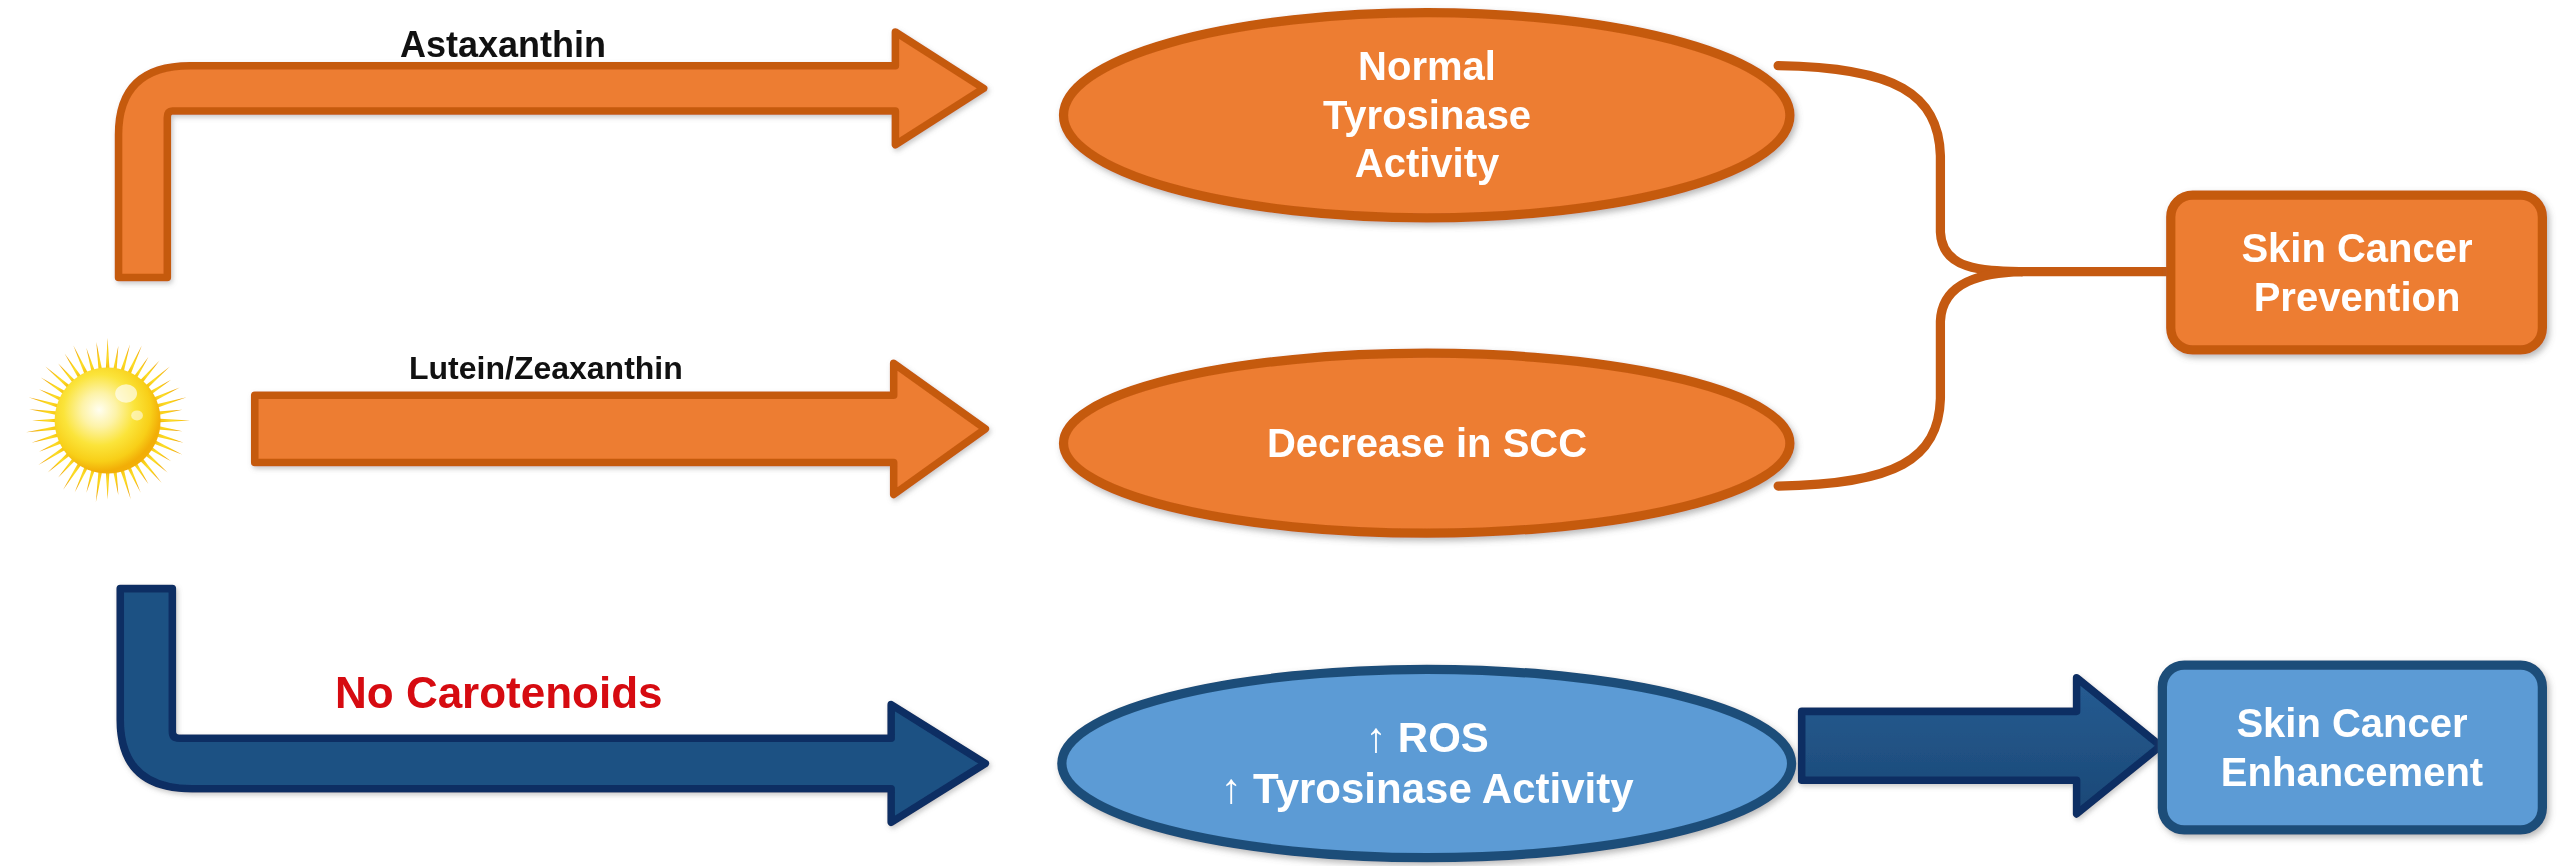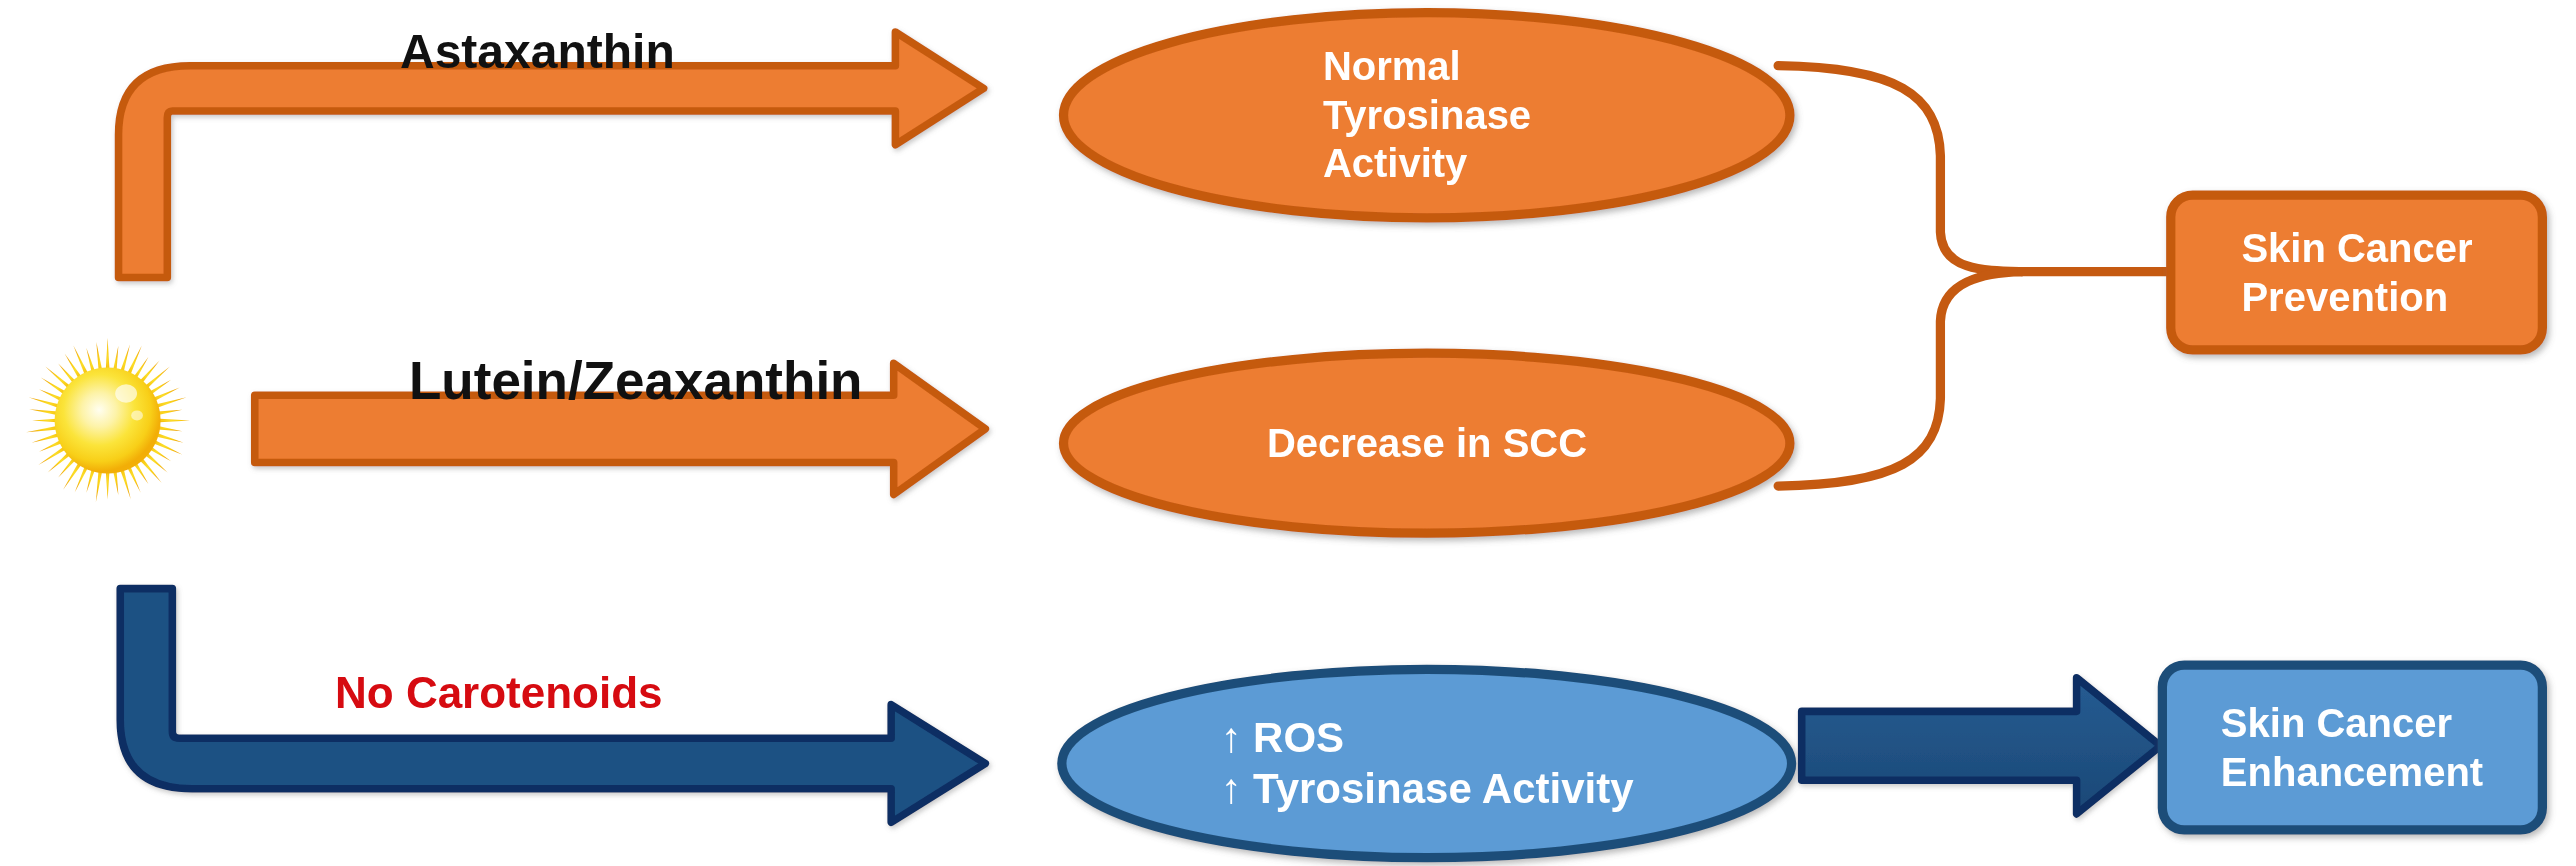--- a/index.html
+++ b/index.html
@@ -22,20 +22,21 @@
     left: 0;
     top: 0;
     width: 2576px;
     height: 867px;
   }
   .node-label {
     position: absolute;
     display: flex;
     align-items: center;
     justify-content: center;
+    text-align: center;
     color: #ffffff;
     font-weight: bold;
     line-height: 1.22;
     white-space: pre-line;
     pointer-events: none;
   }
   .arrow-caption {
     position: absolute;
     font-weight: bold;
     white-space: nowrap;
@@ -190,23 +191,23 @@
                L 2470 968
                L 2470 928
                L 2143 928 Z" fill="url(#navyGrad)" stroke="#0D2F63" stroke-width="9" stroke-linejoin="round"></path>
     </g>
 
     <rect x="2582" y="232" width="442" height="184" rx="26" ry="26" fill="#ED7D31" stroke="#C55A11" stroke-width="11" filter="url(#softShadow)"></rect>
 
     <rect x="2572" y="791" width="452" height="196" rx="26" ry="26" fill="#5B9BD5" stroke="#1F4E79" stroke-width="11" filter="url(#softShadow)"></rect>
   </svg>
 
-  <div class="arrow-caption caption-dark" style="left:400px; top:23.5px; font-size:48px;">Astaxanthin</div>
-
-  <div class="arrow-caption caption-dark" style="left:409px; top:350px; font-size:53px;">Lutein/Zeaxanthin</div>
+  <div class="arrow-caption caption-dark" style="left:400px; top:23.5px; font-size:36px;">Astaxanthin</div>
+
+  <div class="arrow-caption caption-dark" style="left:409px; top:350px; font-size:32px;">Lutein/Zeaxanthin</div>
 
   <div class="arrow-caption caption-red" style="left:335px; top:668px; font-size:44px;">No Carotenoids</div>
 
   <div class="node-label" style="left:1064px; top:12.6px; width:726px; height:205px; font-size:40px;">Normal
 Tyrosinase
 Activity</div>
 
   <div class="node-label" style="left:1062px; top:669px; width:730px; height:188px; font-size:42px;">↑ ROS
 ↑ Tyrosinase Activity</div>
 

